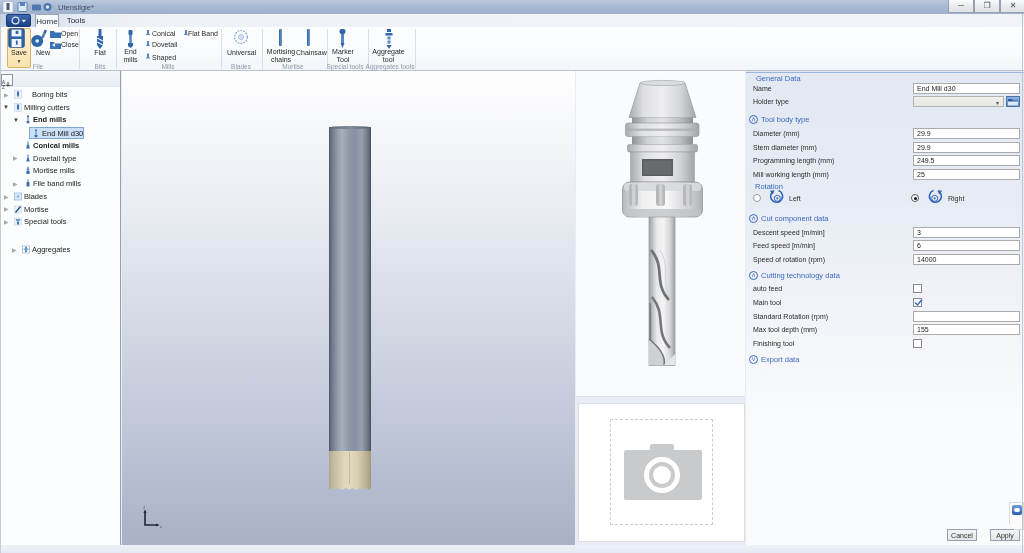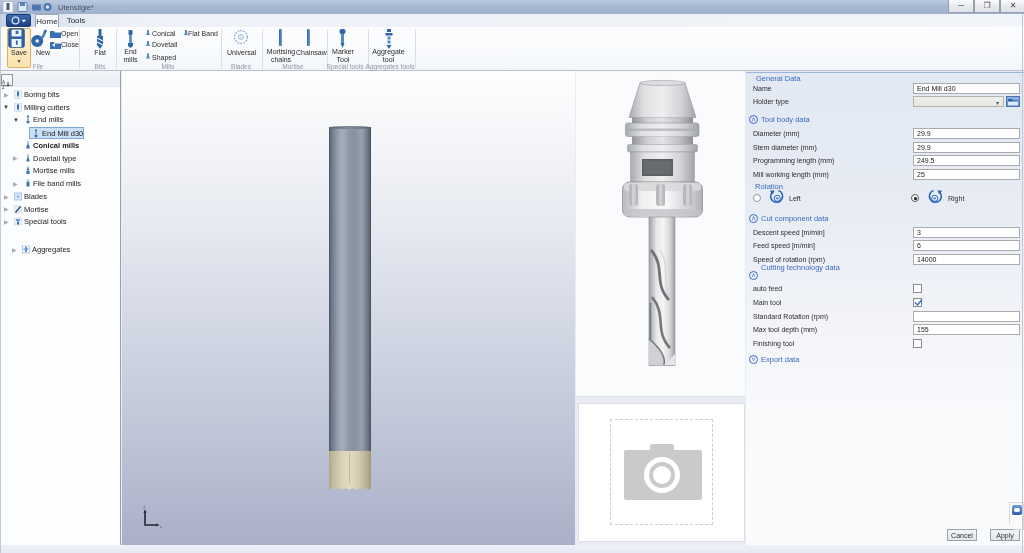--- a/index.html
+++ b/index.html
@@ -205,31 +205,31 @@
 </div>
 
 <div class="abs" id="tree"></div>
 <div class="abs" style="left:0px;top:71px;width:120px;height:16px;background:linear-gradient(#f2f5f9,#e9edf4);border-bottom:1px solid #e3e7ee;"></div>
 <div class="abs trow" style="top:88px;">
     <span class="texp" style="left:4px;">▶</span>
     <svg class="ticon" style="left:14px;" viewBox="0 0 8 9">
       <rect x="0.5" y="0.5" width="7" height="8" fill="#eaf1fa" stroke="#b9cbe2" stroke-width="0.5"></rect>
       <path d="M3 1.5 h2 v3.5 l-1 2.5 l-1 -2.5 z" fill="#3a71b4"></path>
     </svg>
-    <span style="position:absolute;left:24px;">Boring bits</span>
+    <span style="position:absolute;left:32px;">Boring bits</span>
   </div>
 <div class="abs trow" style="top:100.7px;">
     <span class="texpo" style="left:3px;">▼</span>
     <svg class="ticon" style="left:14px;" viewBox="0 0 8 9">
       <rect x="0.5" y="0.5" width="7" height="8" fill="#eaf1fa" stroke="#b9cbe2" stroke-width="0.5"></rect>
       <path d="M3 1.5 h2 v4 l-1 2 l-1 -2 z" fill="#3a71b4"></path>
     </svg>
     <span style="position:absolute;left:24px;">Milling cutters</span>
   </div>
-<div class="abs trow" style="top:113.4px;">
+<div class="abs trow" style="top:113.4px;font-weight:bold;">
     <span class="texpo" style="left:13px;">▼</span>
     <svg class="ticon" style="left:24px;" viewBox="0 0 8 9">
       <path d="M3 0.5 h2 v1.5 h-2 z" fill="#3a71b4"></path>
       <rect x="3.3" y="2" width="1.4" height="4" fill="#6f9ccd"></rect>
       <path d="M2.5 6 h3 v1.5 l-1.5 1.2 l-1.5 -1.2 z" fill="#3a71b4"></path>
     </svg>
     <span style="position:absolute;left:33px;">End mills</span>
   </div>
 <div class="abs trow tsel" style="top:126.5px;left:29px;width:55px;height:12px;line-height:11px;">
     <svg class="ticon" style="left:2px;top:1px;" viewBox="0 0 8 9">
@@ -411,21 +411,21 @@
 <div class="inp" style="top:96px;width:91px;background:linear-gradient(#f0f0ec,#e7e7e2);border-color:#b3b3ae;"></div>
 <div class="abs" style="left:996px;top:99px;font-size:6px;color:#555;">▾</div>
 <div class="abs" style="left:1006px;top:96px;width:14px;height:11px;background:linear-gradient(#8fb3e0,#5e8cc8);border:1px solid #4a74ab;">
   <svg width="12" height="9" viewBox="0 0 12 9" style="display:block;margin:0.5px auto;">
       <path d="M1 1 h4 l1 1.5 h5 v5 h-10 z" fill="#2e5f9e"></path>
       <path d="M1 3.5 h10 v4 h-10 z" fill="#dcebfb"></path>
     </svg>
 </div>
 
 <div class="seccirc" style="top:115px;">˄</div>
-<div class="hdr abs" style="left:761px;top:115px;">Tool body data</div>
+<div class="hdr abs" style="left:761px;top:115px;">Tool body type</div>
 <div class="lbl" style="top:130px;">Diameter (mm)</div>
 <div class="inp" style="top:128px;">29.9</div>
 <div class="lbl" style="top:144px;">Stem diameter (mm)</div>
 <div class="inp" style="top:142px;">29.9</div>
 <div class="lbl" style="top:157px;">Programming length (mm)</div>
 <div class="inp" style="top:155px;">249.5</div>
 <div class="lbl" style="top:171px;">Mill working length (mm)</div>
 <div class="inp" style="top:169px;">25</div>
 <div class="hdr abs" style="left:755px;top:182px;">Rotation</div>
 <div class="abs" style="left:753px;top:194px;width:8px;height:8px;border-radius:50%;background:#fff;border:1px solid #9a9a9a;"></div>
@@ -449,21 +449,21 @@
 <div class="seccirc" style="top:214px;">˄</div>
 <div class="hdr abs" style="left:761px;top:214px;">Cut component data</div>
 <div class="lbl" style="top:229px;">Descent speed [m/min]</div>
 <div class="inp" style="top:227px;">3</div>
 <div class="lbl" style="top:242px;">Feed speed [m/min]</div>
 <div class="inp" style="top:240px;">6</div>
 <div class="lbl" style="top:256px;">Speed of rotation (rpm)</div>
 <div class="inp" style="top:254px;">14000</div>
 
 <div class="seccirc" style="top:271px;">˄</div>
-<div class="hdr abs" style="left:761px;top:263px;">Cutting technology data</div>
+<div class="hdr abs" style="left:761px;top:271px;">Cutting technology data</div>
 <div class="lbl" style="top:285px;">auto feed</div>
 <div class="chk" style="top:284px;"></div>
 <div class="lbl" style="top:299px;">Main tool</div>
 <div class="chk" style="top:298px;"></div>
 <svg class="abs" style="left:913px;top:297px;" width="11" height="11" viewBox="0 0 11 11">
     <path d="M2 5.5 L4.5 8 L9 2.5" stroke="#3668c4" stroke-width="1.4" fill="none"></path>
   </svg>
 <div class="lbl" style="top:313px;">Standard Rotation (rpm)</div>
 <div class="inp" style="top:311px;"></div>
 <div class="lbl" style="top:326px;">Max tool depth (mm)</div>

